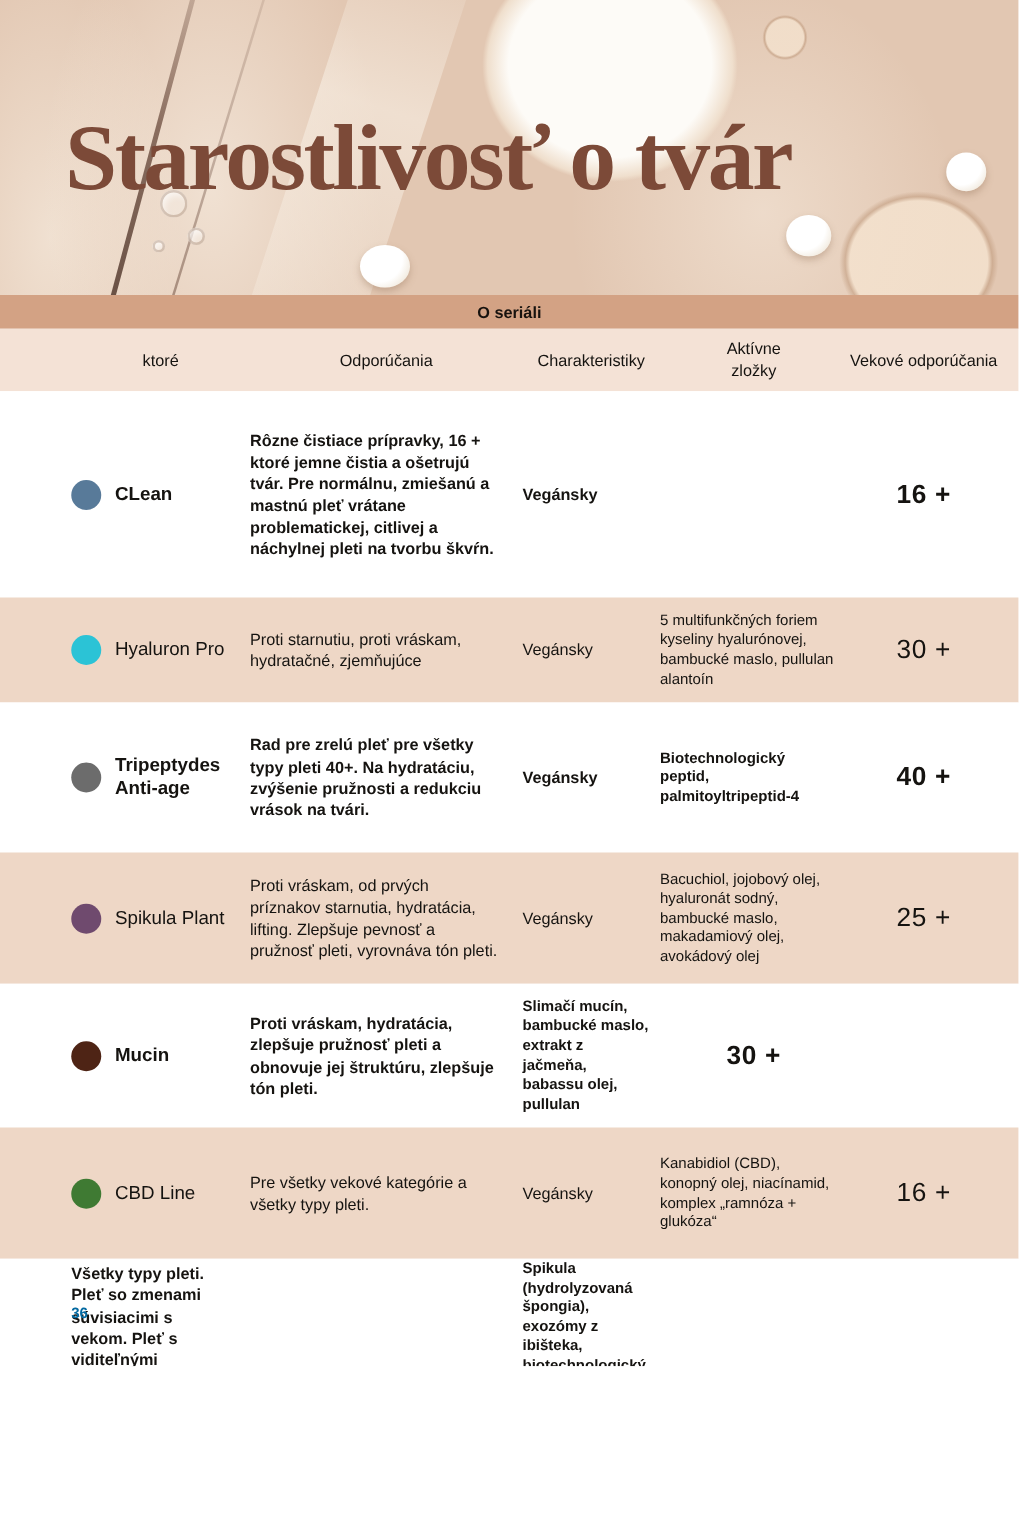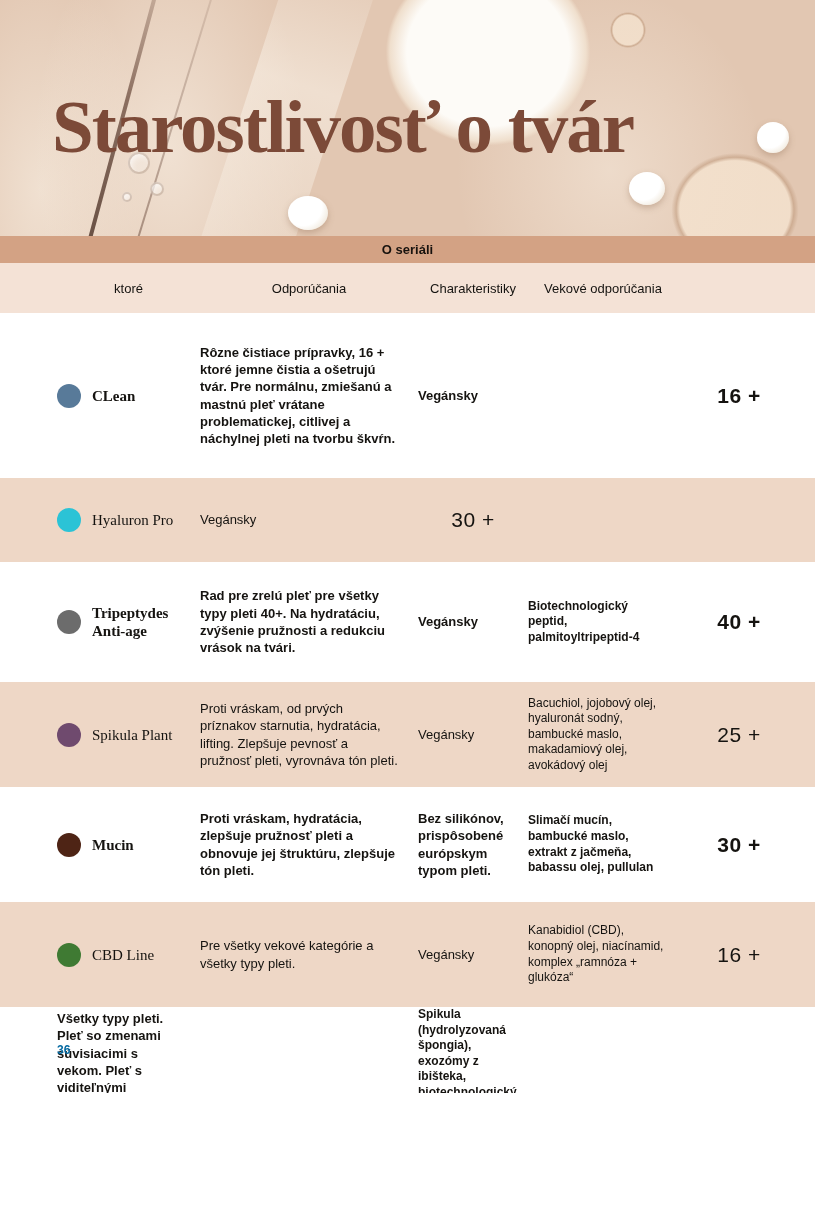--- a/index.html
+++ b/index.html
@@ -47,21 +47,21 @@
   .grid-cols{display:grid;grid-template-columns:143px 218px 110px 150px 1fr;
     padding-left:57px;padding-right:15px;box-sizing:border-box;}
   .thead{background:#f4e2d6;min-height:50px;align-items:center;font-size:13px;}
   .th{text-align:center;}
   .th-active{max-width:64px;margin:0 auto;line-height:1.35;}
   .row{align-items:center;font-size:13px;line-height:1.33;background:#ffffff;}
   .row.alt{background:#eed7c6;}
   .row.heavy{font-weight:700;}
   .r1{min-height:165px;} .r2{min-height:84px;} .r3{min-height:120px;}
   .r4{min-height:105px;} .r5{min-height:115px;} .r6{min-height:105px;} .r7{min-height:180px;}
-  .series{display:flex;align-items:center;gap:11px;font-size:15px;font-family:Liberation Serif, serif;}
+  .series{display:flex;align-items:center;gap:11px;font-size:15px;}
   .dot{width:24px;height:24px;border-radius:50%;flex:0 0 auto;}
   .series-name{max-width:100px;line-height:1.2;}
   .cell-rec{padding-right:18px;}
   .cell-char{padding-right:10px;}
   .cell-active{padding-right:8px;font-size:12px;line-height:1.3;}
   .cell-age{text-align:center;font-size:21px;letter-spacing:.5px;}
   
   .page-num{position:absolute;left:57px;bottom:36px;font-size:12px;font-weight:700;color:#0369a1;}
 </style>
 </head>
@@ -83,40 +83,43 @@
   </div>
 
   <div class="band" style="background-color: rgb(211, 162, 132);">
     <span>O seriáli</span>
   </div>
 
   <div class="grid-cols thead" style="background-color: rgb(244, 226, 214);">
     <div class="th">ktoré</div>
     <div class="th">Odporúčania</div>
     <div class="th">Charakteristiky</div>
+    <div class="th"><span class="th-active" style="display:inline-block">Aktívne zložky</span></div>
     <div class="th">Vekové odporúčania</div>
   </div>
 
   <div class="grid-cols row heavy r1">
     <div class="series">
       <span class="dot" style="background-color: rgb(88, 122, 153);"></span>
       <span class="series-name">CLean</span>
     </div>
     <div class="cell-rec">Rôzne čistiace prípravky, 16 + ktoré jemne čistia a ošetrujú tvár. Pre normálnu, zmiešanú a mastnú pleť vrátane problematickej, citlivej a náchylnej pleti na tvorbu škvŕn.</div>
     <div class="cell-char">Vegánsky</div>
     <div class="cell-active"></div>
     <div class="cell-age">16 +</div>
   </div>
 
   <div class="grid-cols row alt r2" style="background-color: rgb(238, 215, 198);">
     <div class="series">
       <span class="dot" style="background-color: rgb(43, 195, 214);"></span>
       <span class="series-name">Hyaluron Pro</span>
     </div>
+    <div class="cell-rec">Proti starnutiu, proti vráskam, hydratačné, zjemňujúce</div>
     <div class="cell-char">Vegánsky</div>
+    <div class="cell-active">5 multifunkčných foriem kyseliny hyalurónovej, bambucké maslo, pullulan alantoín</div>
     <div class="cell-age">30 +</div>
   </div>
 
   <div class="grid-cols row heavy r3">
     <div class="series">
       <span class="dot" style="background-color: rgb(108, 108, 108);"></span>
       <span class="series-name">Tripeptydes Anti-age</span>
     </div>
     <div class="cell-rec">Rad pre zrelú pleť pre všetky typy pleti 40+. Na hydratáciu, zvýšenie pružnosti a redukciu vrások na tvári.</div>
     <div class="cell-char">Vegánsky</div>
@@ -134,21 +137,20 @@
     <div class="cell-active">Bacuchiol, jojobový olej, hyaluronát sodný, bambucké maslo, makadamiový olej, avokádový olej</div>
     <div class="cell-age">25 +</div>
   </div>
 
   <div class="grid-cols row heavy r5">
     <div class="series">
       <span class="dot" style="background-color: rgb(78, 36, 21);"></span>
       <span class="series-name">Mucin</span>
     </div>
     <div class="cell-rec">Proti vráskam, hydratácia, zlepšuje pružnosť pleti a obnovuje jej štruktúru, zlepšuje tón pleti.</div>
-    <div class="cell-char">Bez silikónov, prispôsobené európskym typom pleti.</div>
     <div class="cell-active">Slimačí mucín, bambucké maslo, extrakt z jačmeňa, babassu olej, pullulan</div>
     <div class="cell-age">30 +</div>
   </div>
 
   <div class="grid-cols row alt r6" style="background-color: rgb(238, 215, 198);">
     <div class="series">
       <span class="dot" style="background-color: rgb(63, 122, 51);"></span>
       <span class="series-name">CBD Line</span>
     </div>
     <div class="cell-rec">Pre všetky vekové kategórie a všetky typy pleti.</div>

